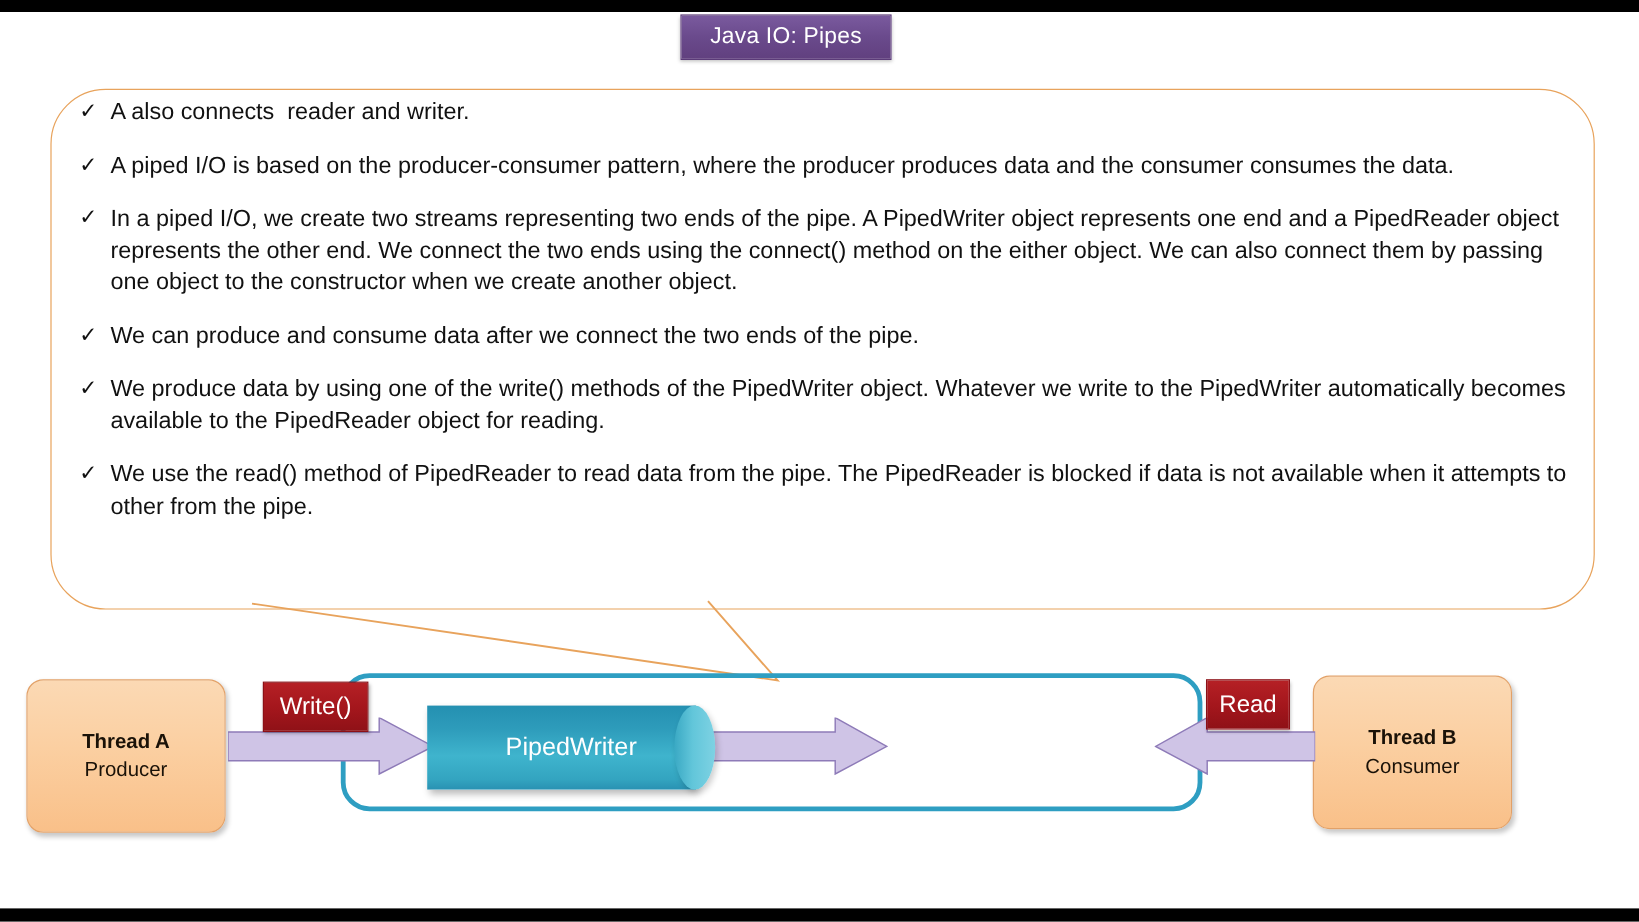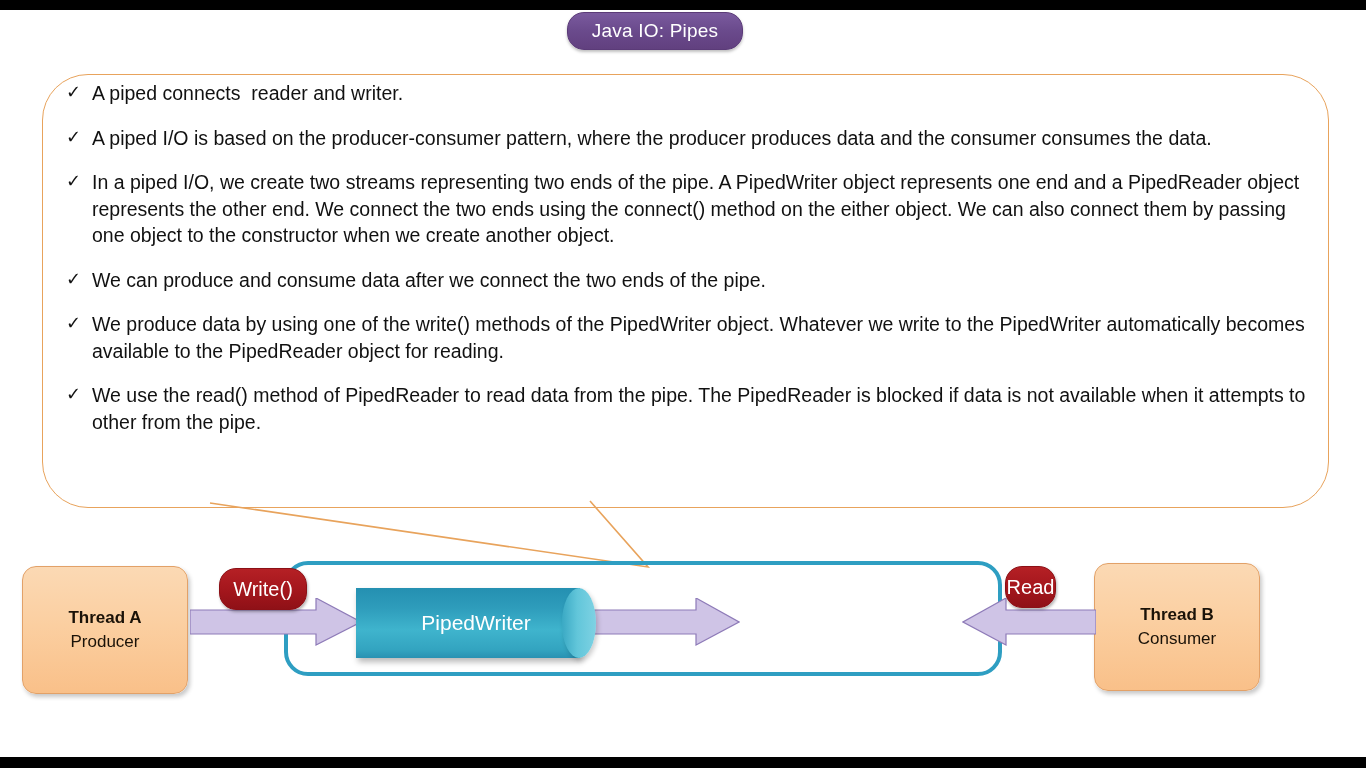--- a/index.html
+++ b/index.html
@@ -67,21 +67,21 @@
 
   .red-label{
     position:absolute;height:42px;
     background:linear-gradient(to bottom,#b52025 0%,#a3161c 55%,#8f1117 100%);
     border:1px solid #8c1016;
     box-shadow:1px 2px 3px rgba(0,0,0,.3);
     display:flex;align-items:center;justify-content:center;
     color:#fff;font-size:20px;box-sizing:border-box;
   }
   .red-write{left:219px;top:28px;width:88px;}
-  .red-read{left:1005px;top:26px;width:51px;}
+  .red-read{left:1005px;top:26px;width:70px;}
 
   .cyl{position:absolute;}
   .cyl .body{
     position:absolute;left:0;top:0;height:100%;
     background:linear-gradient(to bottom,#2490b1 0%,#2e9cbb 28%,#3fb4cd 60%,#33a4c0 88%,#2991b2 100%);
     box-shadow:2px 4px 6px rgba(0,0,0,.28);
   }
   .cyl .cap{
     position:absolute;top:0;height:100%;
     background:linear-gradient(to right,#3aa9c4 0%,#62c6da 45%,#7ed2e3 100%);
@@ -92,40 +92,40 @@
     position:absolute;left:0;top:0;width:100%;height:100%;
     display:flex;align-items:center;justify-content:center;
     color:#ffffff;font-size:21px;
   }
   .cyl-writer{left:356px;top:48px;width:240px;height:70px;}
   .cyl-reader{left:732px;top:48px;width:238px;height:62px;}
 
   .arrow{position:absolute;}
   .arrow svg{display:block;}
 
-  [data-bind]{white-space:pre-wrap;border-radius:17px;}
+  [data-bind]{white-space:pre-wrap;}
 </style>
 </head>
 <body>
 
 <div class="bar-top"></div>
 <div class="bar-bottom"></div>
 
 <div class="title-chip" data-bind="slide.title">Java IO: Pipes</div>
 
 <div class="callout"></div>
 
 <svg class="callout-tail" viewBox="0 0 720 90">
   <polyline points="210,8 648,72 590,6" fill="none" stroke="#e8a35c" stroke-width="1.6"></polyline>
 </svg>
 
 <div class="bullets">
   <div class="bullet">
     <span class="chk" data-bind="bullets.0.marker">✓</span>
-    <span class="txt" data-bind="bullets.0.text">A piped connects  reader and writer.</span>
+    <span class="txt" data-bind="bullets.0.text">A also connects  reader and writer.</span>
   </div>
   <div class="bullet">
     <span class="chk" data-bind="bullets.1.marker">✓</span>
     <span class="txt" data-bind="bullets.1.text">A piped I/O is based on the producer-consumer pattern, where the producer produces data and the consumer consumes the data.</span>
   </div>
   <div class="bullet">
     <span class="chk" data-bind="bullets.2.marker">✓</span>
     <span class="txt" data-bind="bullets.2.text">In a piped I/O, we create two streams representing two ends of the pipe. A PipedWriter object represents one end and a PipedReader object represents the other end. We connect the two ends using the connect() method on the either object. We can also connect them by passing one object to the constructor when we create another object.</span>
   </div>
   <div class="bullet">

